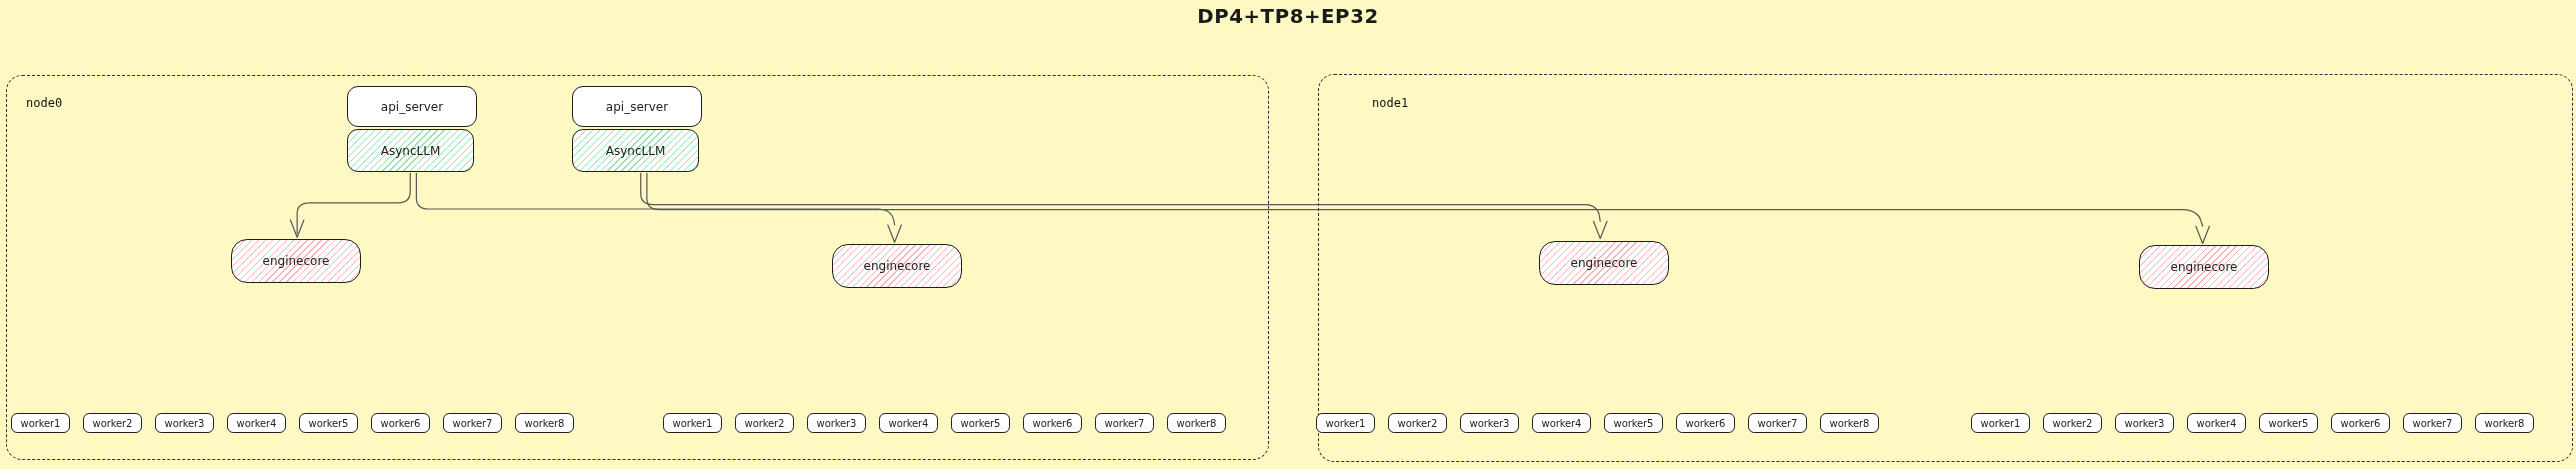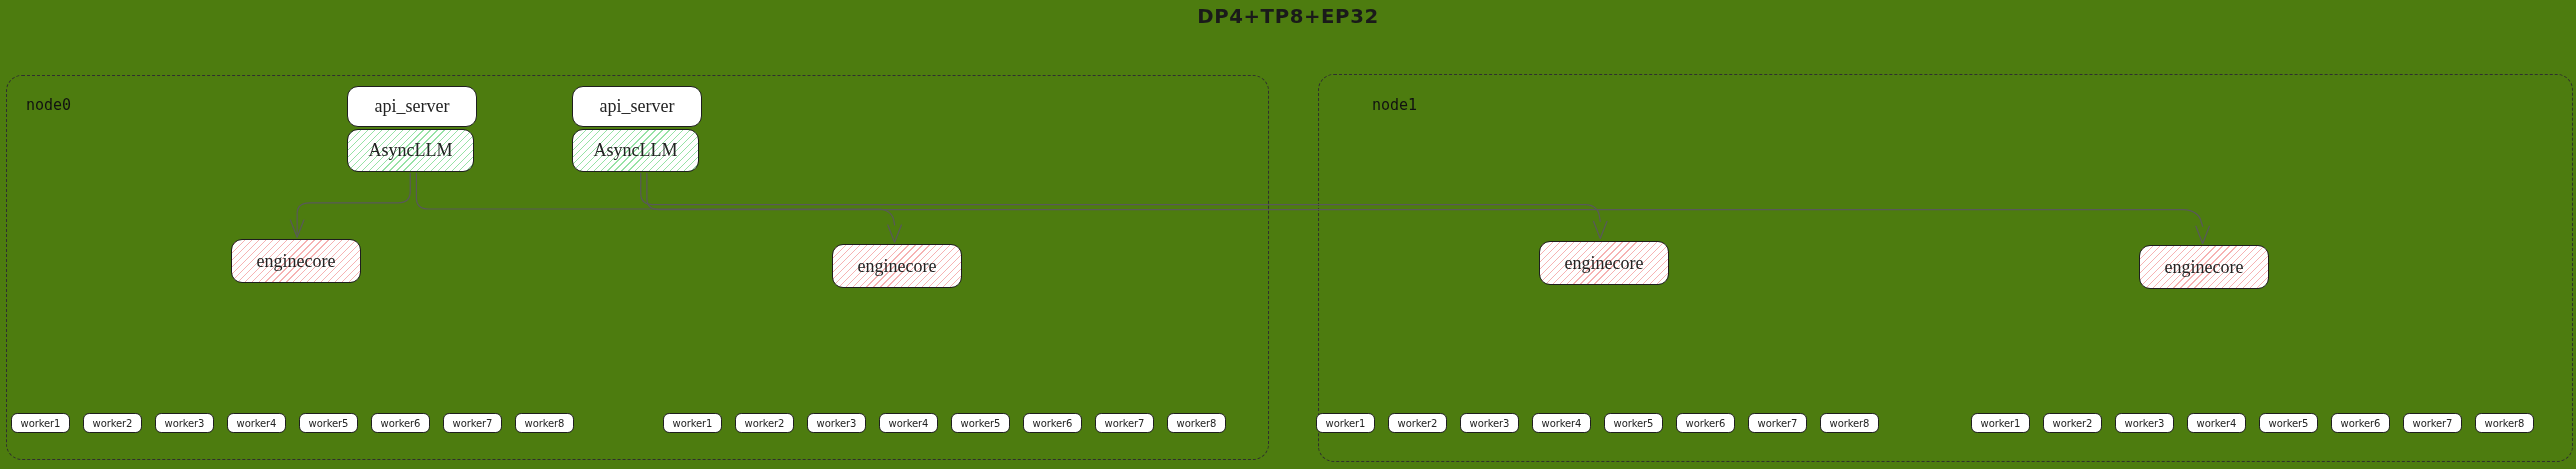--- a/index.html
+++ b/index.html
@@ -1,41 +1,41 @@
 <!DOCTYPE html>
 <html style="font-size:9.8px"><head>
 <meta charset="utf-8">
 <style>
   html,body{margin:0;padding:0;background:#ffffff;}
   .stage{
-    position:relative;width:2576px;height:469px;background:#4d7c0f;
+    position:relative;width:2576px;height:469px;background:#fef9c3;
     font-family:"DejaVu Sans",sans-serif;color:#1e1e1e;overflow:hidden;
   }
   .title{
     position:absolute;top:4.9px;left:0;width:100%;text-align:center;
     font-size:19.7px;font-weight:bold;letter-spacing:0.6px;color:#1a1a1a;
   }
   .node-rect{
     position:absolute;border:1.5px dashed #2f2f2f;border-radius:16px;background:transparent;
   }
   .node-label{
-    position:absolute;font-family:"DejaVu Sans Mono",monospace;font-size:15px;color:#111;
+    position:absolute;font-family:"DejaVu Sans Mono",monospace;font-size:12px;color:#111;
   }
   .box{
     position:absolute;box-sizing:border-box;border:1.5px solid #1e1e1e;background:#fff;
     display:flex;align-items:center;justify-content:center;z-index:10;
-    font-size:18px;color:#232323;font-family:Liberation Serif, serif;
+    font-size:12px;color:#232323;
   }
   .api{width:130px;height:41px;border-radius:11px;}
   .llm{
     width:127px;height:43px;border-radius:11px;
     background:repeating-linear-gradient(135deg,#ffffff 0px,#ffffff 4px,#97e2a6 4px,#97e2a6 4.9px);
   }
   .core{
-    width:130px;height:44px;border-radius:11px;
+    width:130px;height:44px;border-radius:16px;
     background:repeating-linear-gradient(135deg,#ffffff 0px,#ffffff 4px,#f6b3b3 4px,#f6b3b3 4.9px);
     text-align:right;
   }
   .wgroup{position:absolute;top:413px;display:flex;gap:13px;z-index:10;}
   .wbox{
     box-sizing:border-box;width:59px;height:20px;border:1.5px solid #1e1e1e;border-radius:6.2px;
     background:#fff;display:flex;align-items:center;justify-content:center;
     font-size:10px;color:#232323;letter-spacing:-0.1px;flex:0 0 auto;
   }
   svg.wires{position:absolute;left:0;top:0;z-index:5;}

